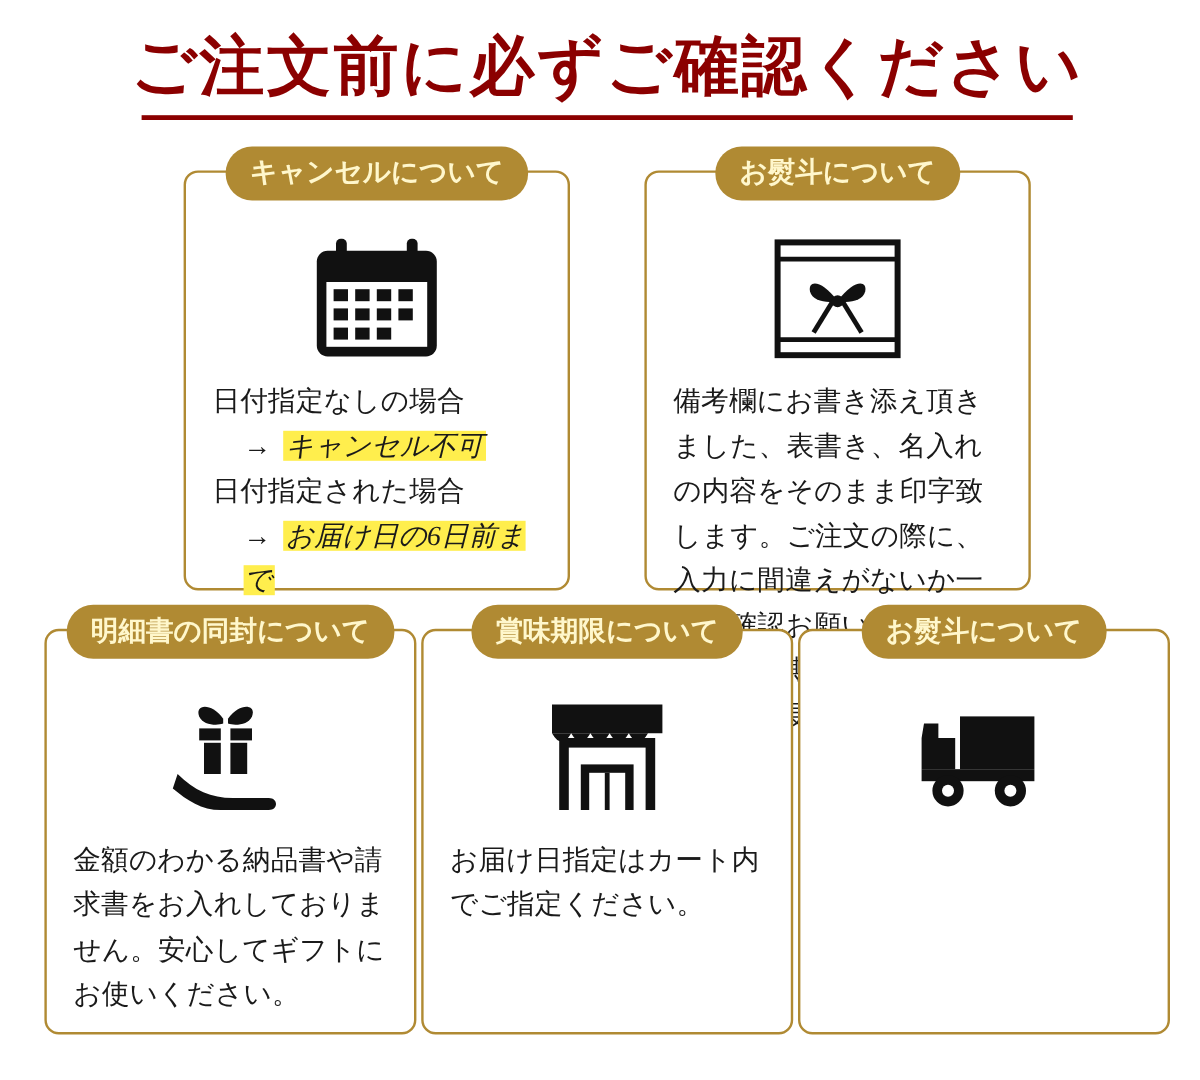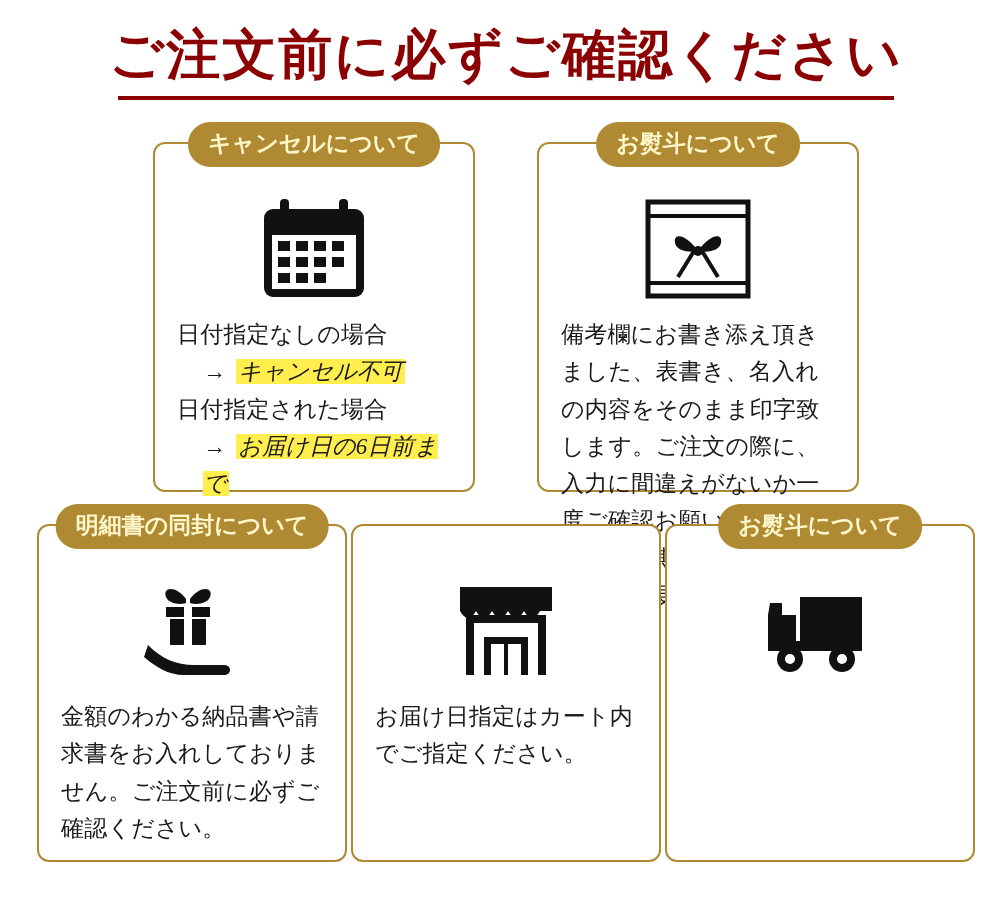--- a/index.html
+++ b/index.html
@@ -200,25 +200,26 @@
         <svg width="120" height="104" viewBox="0 0 120 104" fill="none">
           <path d="M54 20 C44 6 30 8 34 18 C37 25 48 26 54 24 Z" fill="#111"></path>
           <path d="M58 20 C68 6 82 8 78 18 C75 25 64 26 58 24 Z" fill="#111"></path>
           <rect x="34" y="28" width="44" height="10" fill="#111"></rect>
           <rect x="38" y="40" width="36" height="26" fill="#111"></rect>
           <rect x="52" y="26" width="8" height="42" fill="#fff"></rect>
           <path d="M16 66 C30 80 44 86 62 86 L92 86 C100 86 100 96 92 96 L52 96 C36 96 24 88 12 78 Z" fill="#111"></path>
         </svg>
       </div>
       <div class="card-body">
-        <p>金額のわかる納品書や請求書をお入れしておりません。ご注文前に必ずご確認ください。</p>
+        <p>金額のわかる納品書や請求書をお入れしておりません。安心してギフトにお使いください。</p>
       </div>
     </div>
 
     <div class="card card-bottom">
+      <div class="card-title">賞味期限について</div>
       <div class="card-icon">
         <svg width="104" height="100" viewBox="0 0 104 100" fill="none">
           <path d="M6 6 H98 V30 H6 Z" fill="#111"></path>
           <path d="M6 30 q8 14 16 0 q8 14 16 0 q8 14 16 0 q8 14 16 0 q8 14 16 0 V30 Z" fill="#111"></path>
           <rect x="12" y="34" width="80" height="60" fill="#111"></rect>
           <rect x="20" y="42" width="64" height="52" fill="#fff"></rect>
           <rect x="30" y="56" width="44" height="38" fill="#111"></rect>
           <rect x="37" y="63" width="30" height="31" fill="#fff"></rect>
           <rect x="50" y="63" width="4" height="31" fill="#111"></rect>
         </svg>

